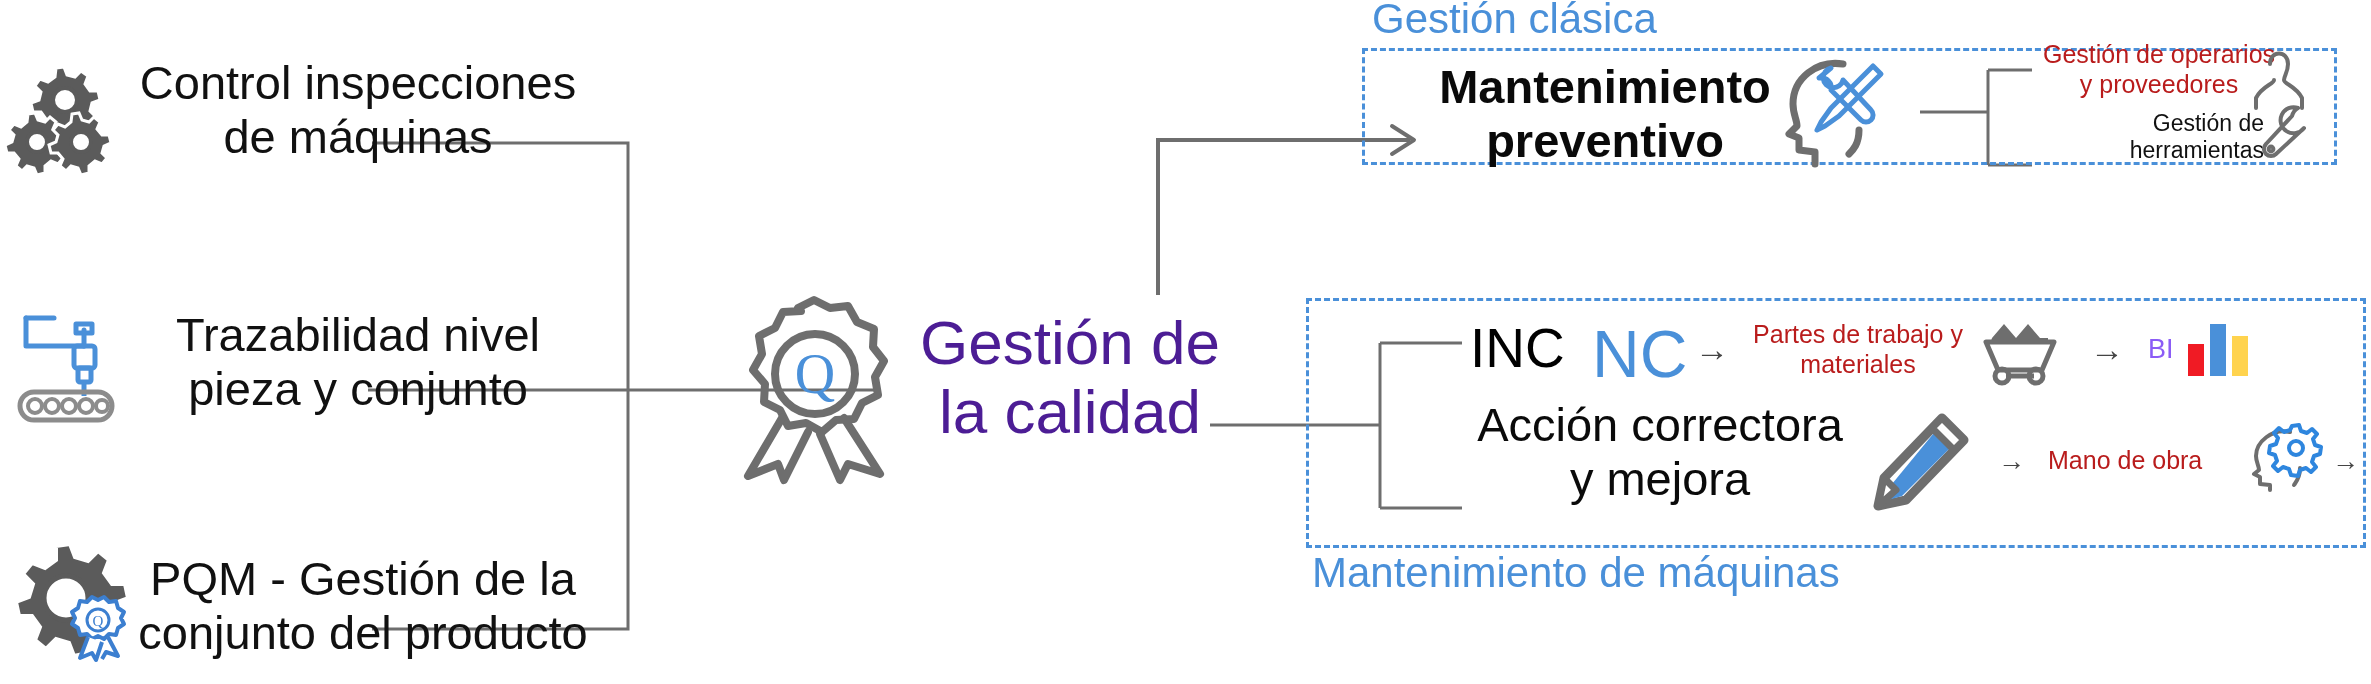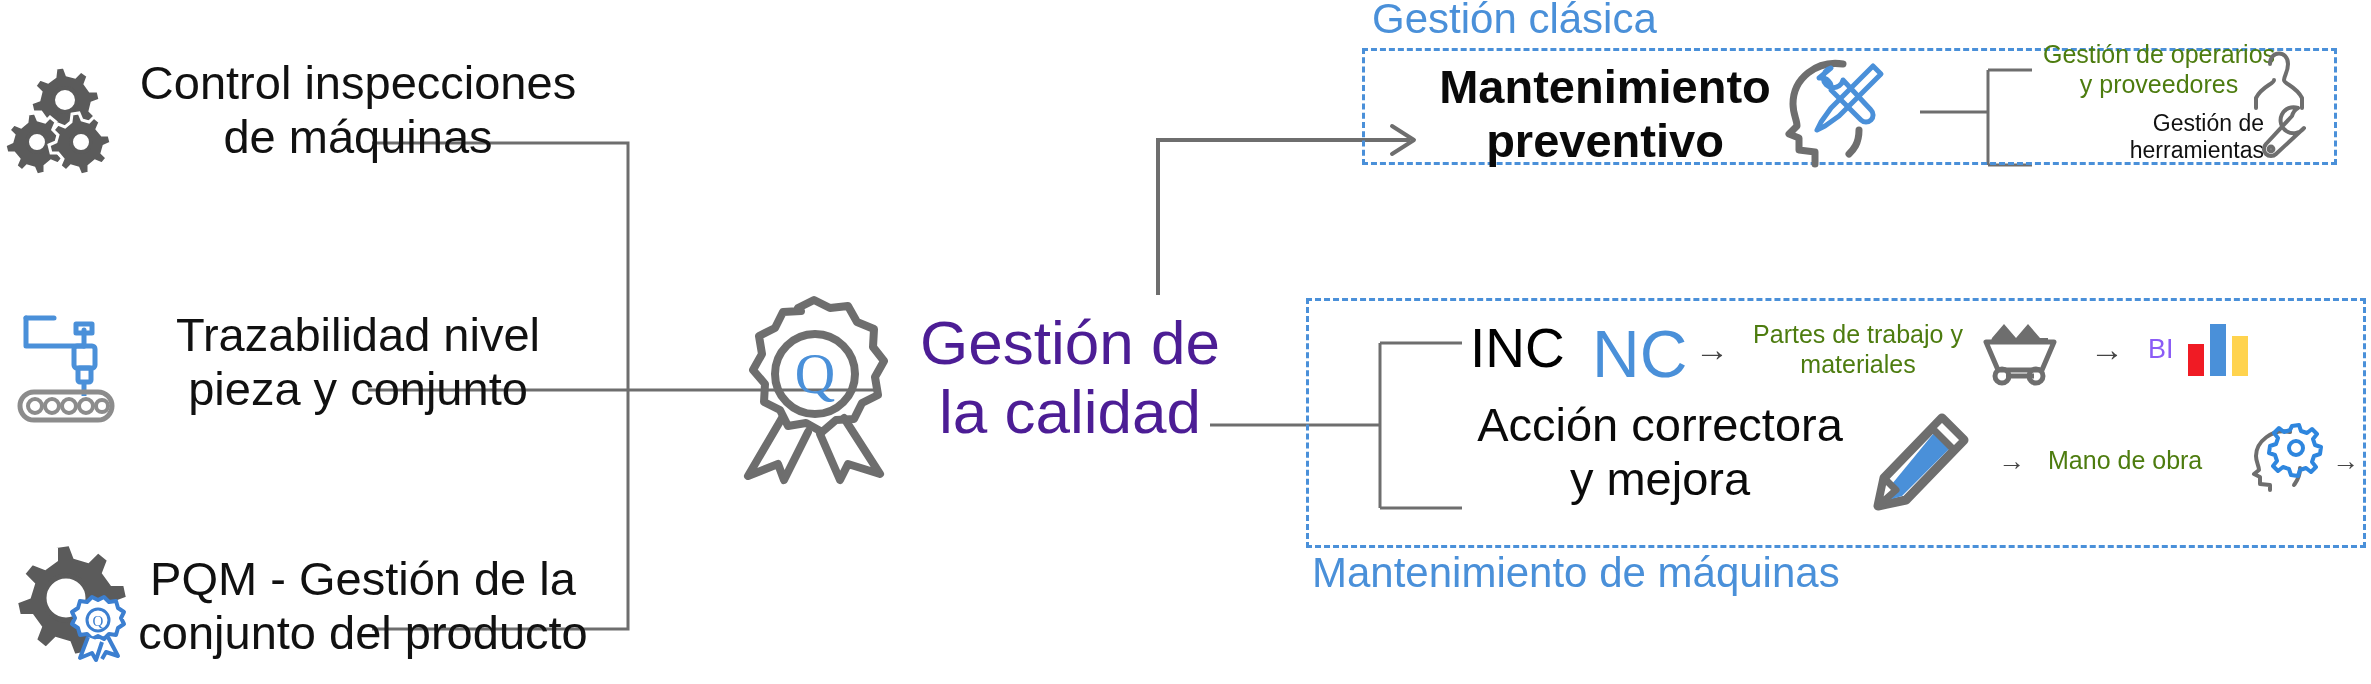--- a/index.html
+++ b/index.html
@@ -12,21 +12,21 @@
   }
   .abs{position:absolute;}
 
   
   .left-label{font-size:47px;color:#111;text-align:center;line-height:1.15;}
   
   .center-label{font-size:62px;color:#4c1d95;line-height:1.12;text-align:center;}
   
   .big-right{font-size:47px;color:#0a0a0a;line-height:1.14;text-align:center;}
   
-  .small-right{font-size:25px;color:#4d7c0f;line-height:1.18;text-align:center;}
+  .small-right{font-size:25px;color:#b91c1c;line-height:1.18;text-align:center;}
   .tiny-right{font-size:23px;color:#111;line-height:1.18;text-align:right;}
   
   .caption{font-size:42px;color:#4A90D9;line-height:1;white-space:nowrap;}
 
   .dashbox{
     border:3px dashed #4A90D9;
     box-sizing:border-box;
     background:transparent;
   }
   .arrowglyph{font-size:34px;color:#444;line-height:1;}

